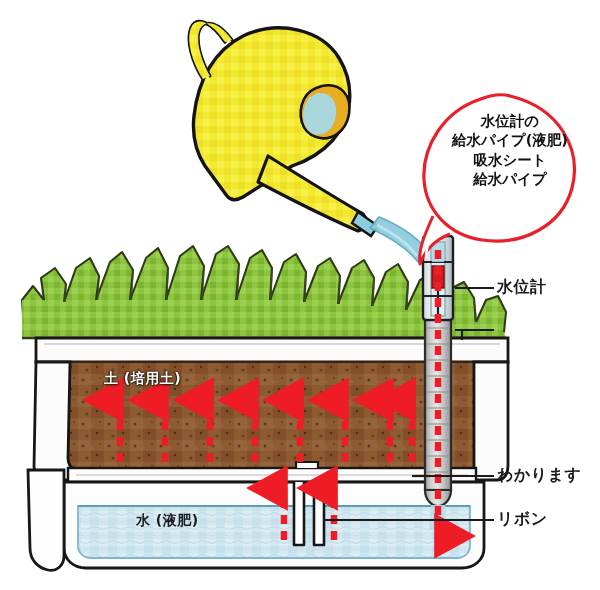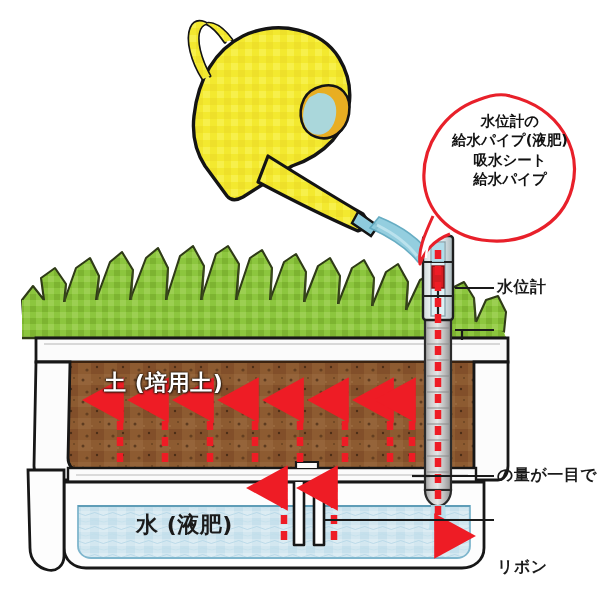--- a/index.html
+++ b/index.html
@@ -27,21 +27,21 @@
   }
   .lbl {
     position: absolute;
     font-family: "DejaVu Sans", "Liberation Sans", sans-serif;
     font-weight: 700;
     color: #1a1a1a;
     white-space: nowrap;
     line-height: 1.15;
   }
   .lbl-right { font-size: 16px; letter-spacing: .5px; }
-  .lbl-inner { font-size: 22px; letter-spacing: .5px; }
+  .lbl-inner { font-size: 14px; letter-spacing: .5px; }
   .lbl-soil {
     color: #ffffff;
     text-shadow: 0 0 2px #000, 1px 1px 2px #3a2412, -1px 0 2px #3a2412;
   }
   .bubble-text {
     position: absolute;
     left: 434px;
     top: 112px;
     width: 152px;
     text-align: center;
@@ -294,21 +294,21 @@
   <div class="bubble-text">
     <div>水位計の</div>
     <div>給水パイプ(液肥)</div>
     <div>吸水シート</div>
     <div>給水パイプ</div>
   </div>
 
   <div class="lbl lbl-right" style="left:497px; top:278px;">水位計</div>
 
 
-  <div class="lbl lbl-right" style="left:497px; top:466px;">の量が一目で</div>
-
-  <div class="lbl lbl-right" style="left:497px; top:510px;margin-top:48px;">リボン</div>
+  <div class="lbl lbl-right" style="left:497px; top:466px;">わかります</div>
+
+  <div class="lbl lbl-right" style="left:497px; top:510px;">リボン</div>
 
   <div class="lbl lbl-inner lbl-soil" style="left:104px; top:370px;">土 (培用土)</div>
 
   <div class="lbl lbl-inner" style="left:136px; top:512px;">水 (液肥)</div>
 
 </div>
 
 </body></html>

